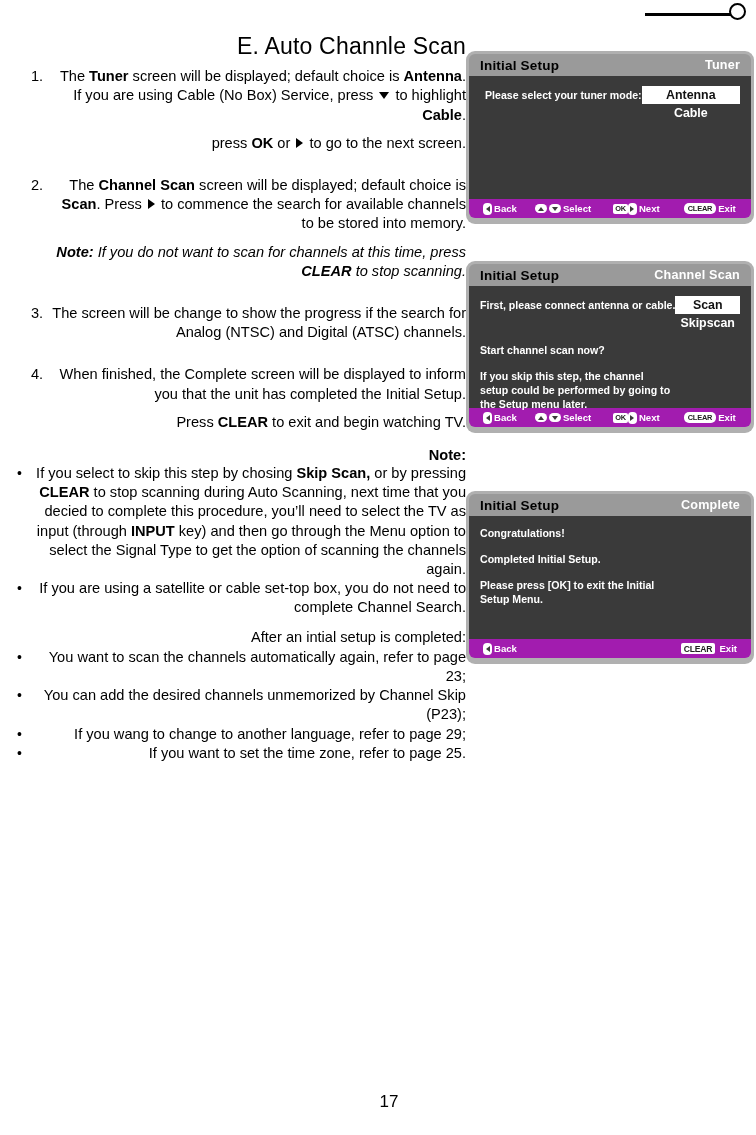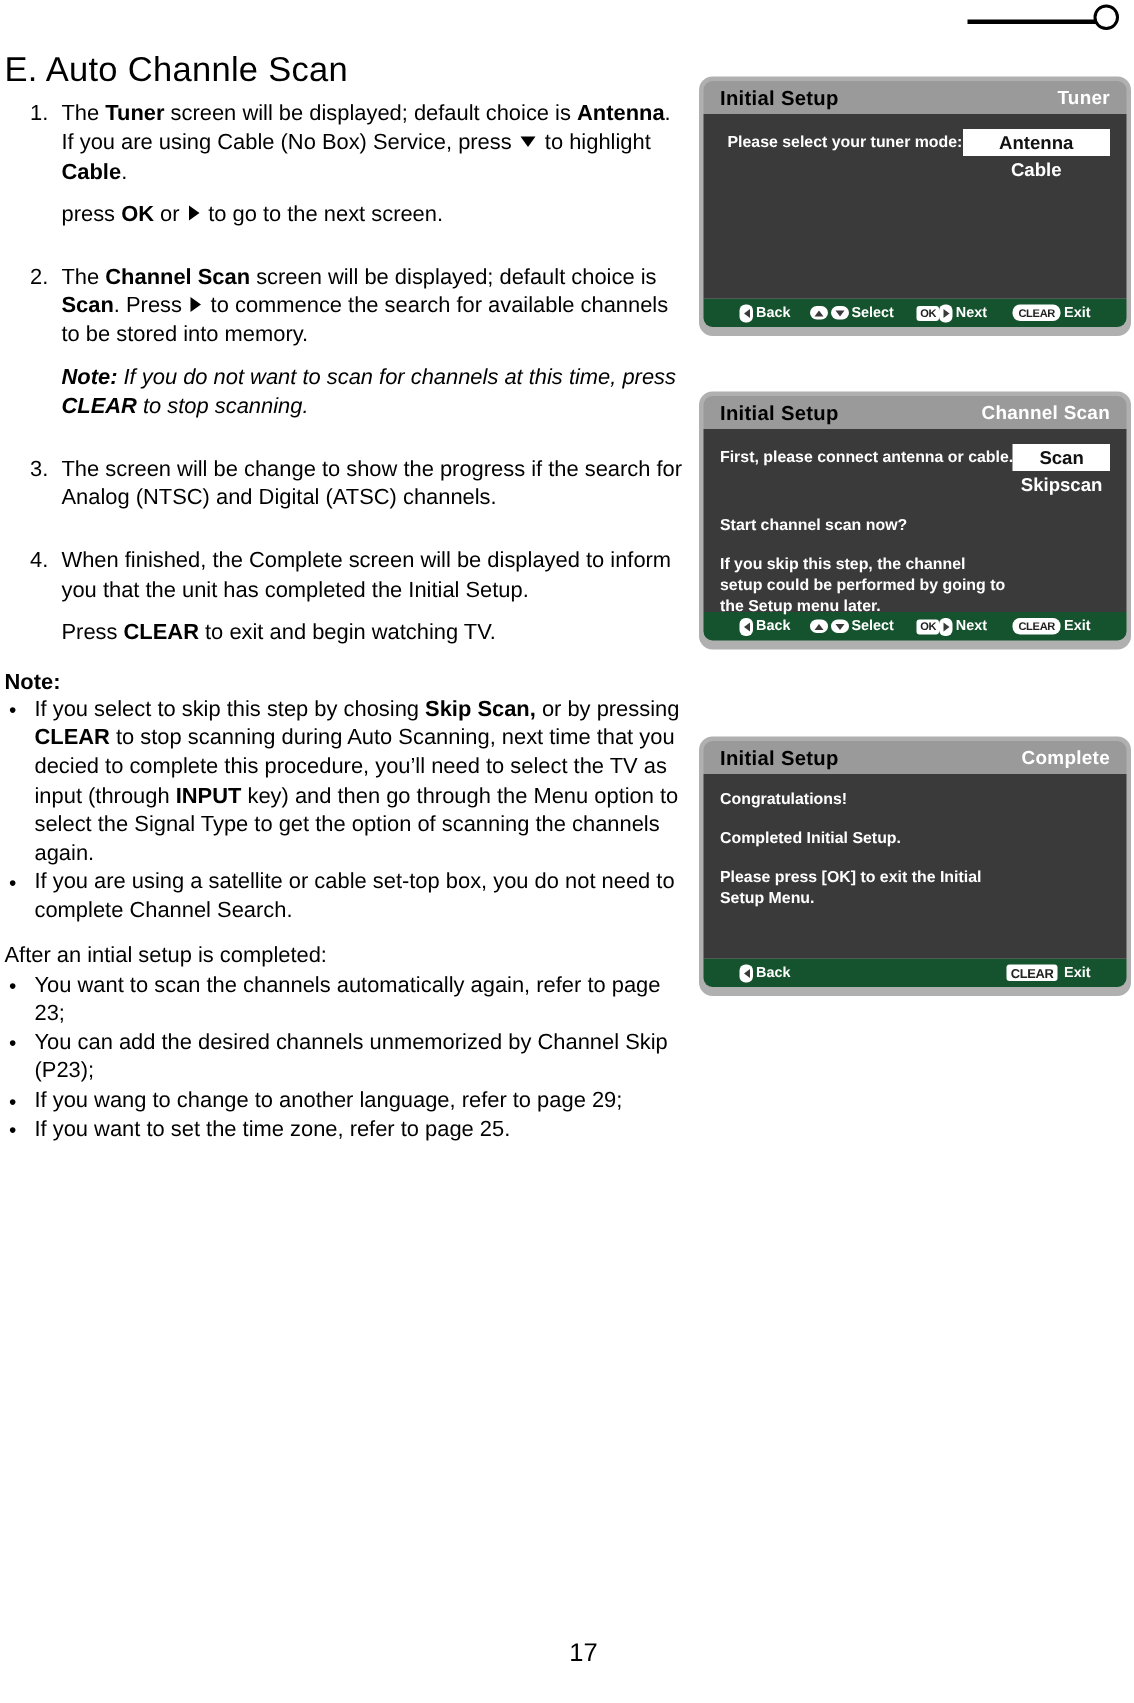--- a/index.html
+++ b/index.html
@@ -10,21 +10,21 @@
     color:#000;
     position:relative;
     overflow:hidden;
   }
 
   
   #top-rule{position:absolute;left:645px;top:13px;width:88px;height:3px;background:#000;}
   #top-circle{position:absolute;left:729px;top:3px;width:17px;height:17px;border:2.5px solid #000;border-radius:50%;background:#fff;box-sizing:border-box;}
 
   
-  #left-col{position:absolute;left:3px;top:34px;width:452px;}
+  #left-col{position:absolute;left:14px;top:34px;width:452px;text-align:right;}
 
   h1.page-title{
     font-size:23px;font-weight:400;margin:0 0 9px 0;letter-spacing:.2px;line-height:1.05;
   }
 
   ol.steps{list-style:none;margin:0;padding:0;}
   ol.steps > li{
     position:relative;padding-left:38px;margin-bottom:4px;
     font-size:14.6px;line-height:19.2px;
   }
@@ -89,22 +89,22 @@
   .opt-selected{
     background:#ffffff;color:#111;font-size:12.4px;font-weight:bold;
     text-align:center;padding:2px 0 2px 0;line-height:14px;
   }
   .opt-plain{
     color:#ffffff;font-size:12.4px;font-weight:bold;text-align:center;
     padding-top:2px;line-height:15px;
   }
 
   .tv-footer{
-    height:19px;background:#14532d;border-radius:0 0 6px 6px;
-    display:flex;align-items:center;box-sizing:border-box;padding:0 24px;
+    height:19px;background:#a21caf;border-radius:0 0 6px 6px;
+    display:flex;align-items:center;box-sizing:border-box;padding:0 14px;
   }
   .foot-item{display:flex;align-items:center;color:#ffffff;font-size:9.6px;font-weight:bold;}
   .foot-item .lbl{margin-left:2px;}
   .sp1{width:18px;} .sp2{width:22px;} .sp3{width:24px;}
   .spacer-flex{flex:1;}
 
   
   .key-pill{
     background:#ffffff;border-radius:4px;display:inline-flex;
     align-items:center;justify-content:center;

